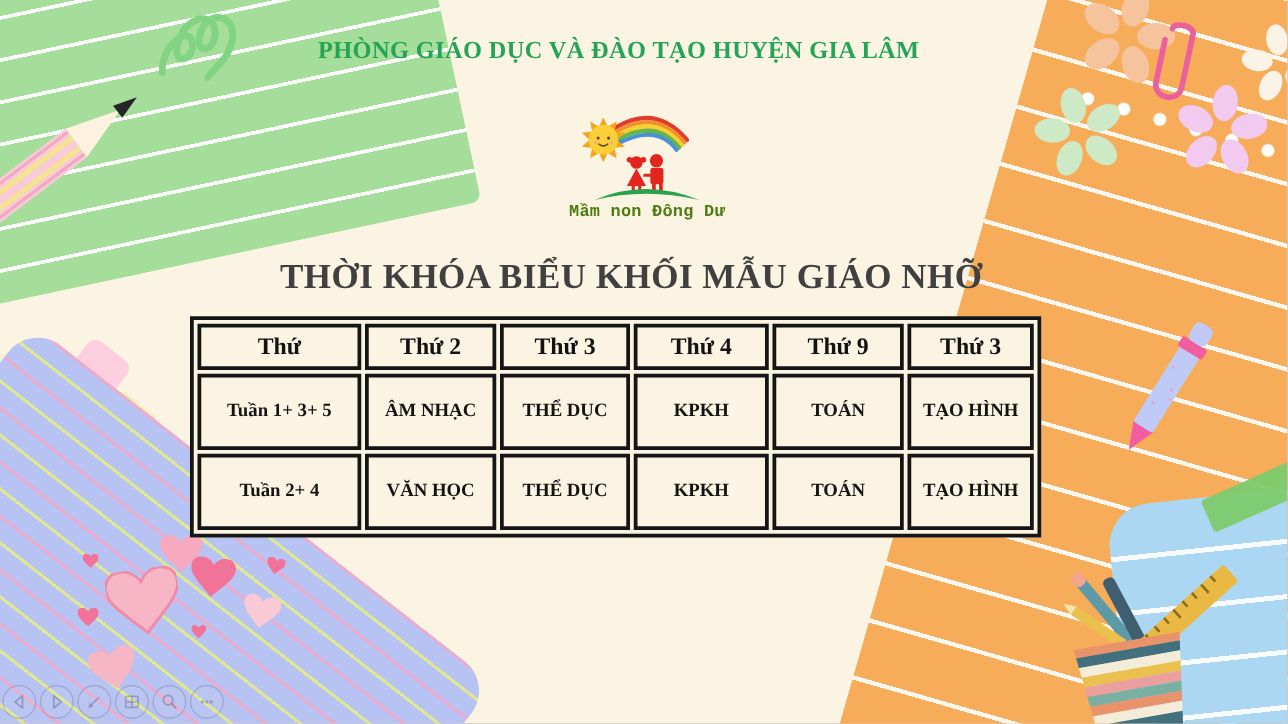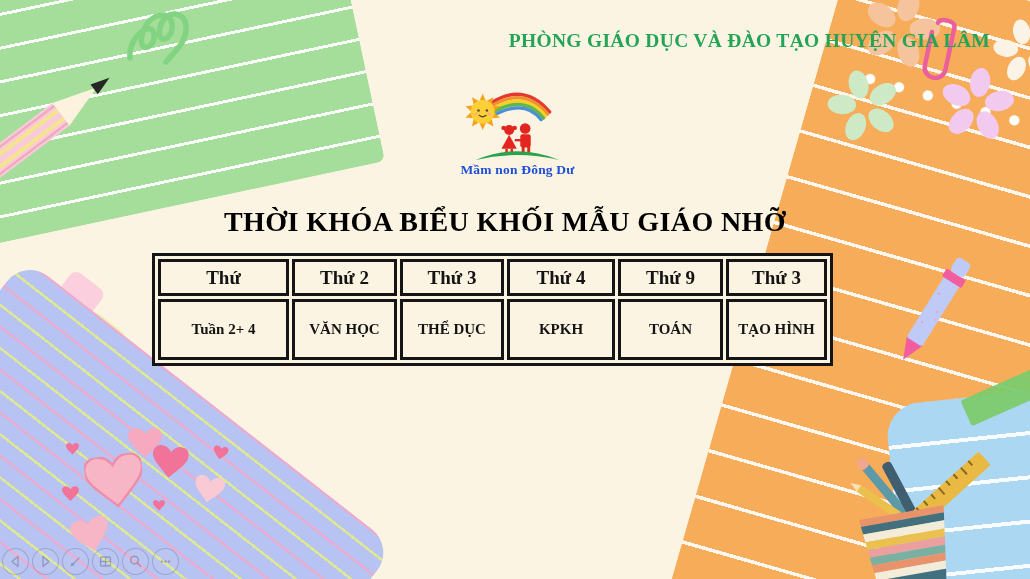--- a/index.html
+++ b/index.html
@@ -51,29 +51,29 @@
     background-color:#abd7f3;
     background-image:repeating-linear-gradient(to bottom,transparent 0 40px,rgba(255,255,255,.92) 40px 44px);
     border-radius:34px;
   }
   .tape-green{
     left:962px;top:380px;width:96px;height:28px;background:#7ccb6e;
     transform:rotate(-24deg);border-radius:3px;opacity:.95;
   }
   
   .school-header{
-    position:absolute;left:0;right:40px;top:28px;text-align:right;
+    position:absolute;left:0;right:40px;top:28px;text-align:center;
     color:#25a457;font-weight:bold;font-size:19.5px;line-height:1.32;
     letter-spacing:.3px;
   }
   .logo-wrap{position:absolute;left:440px;top:84px;width:155px;text-align:center;}
-  .logo-caption{color:#1d4ed8;font-weight:bold;font-size:13.5px;margin-top:-4px;letter-spacing:.2px;}
+  .logo-caption{color:#4d7c0f;font-weight:bold;font-size:13.5px;margin-top:-4px;letter-spacing:.2px;font-family:Liberation Mono, monospace;}
   .slide-title{
     position:absolute;left:0;right:20px;top:206px;text-align:center;
-    color:#000000;font-weight:bold;font-size:28px;letter-spacing:.4px;
+    color:#404040;font-weight:bold;font-size:28px;letter-spacing:.4px;
   }
   
   table.tkb{
     position:absolute;left:152px;top:253px;
     border-collapse:separate;border-spacing:3px;
     border:3px solid #151515;
     background:#fcf4e3;
   }
   table.tkb th,table.tkb td{
     border:3px solid #151515;
@@ -306,20 +306,28 @@
     <tbody>
         <tr>
       <th>Thứ</th>
       <th>Thứ 2</th>
       <th>Thứ 3</th>
       <th>Thứ 4</th>
       <th>Thứ 9</th>
       <th>Thứ 3</th>
     </tr>
     <tr>
+      <td>Tuần 1+ 3+ 5</td>
+      <td>ÂM NHẠC</td>
+      <td>THỂ DỤC</td>
+      <td>KPKH</td>
+      <td>TOÁN</td>
+      <td>TẠO HÌNH</td>
+    </tr>
+    <tr>
       <td>Tuần 2+ 4</td>
       <td>VĂN HỌC</td>
       <td>THỂ DỤC</td>
       <td>KPKH</td>
       <td>TOÁN</td>
       <td>TẠO HÌNH</td>
     </tr>
   </tbody>
     </table>
 

